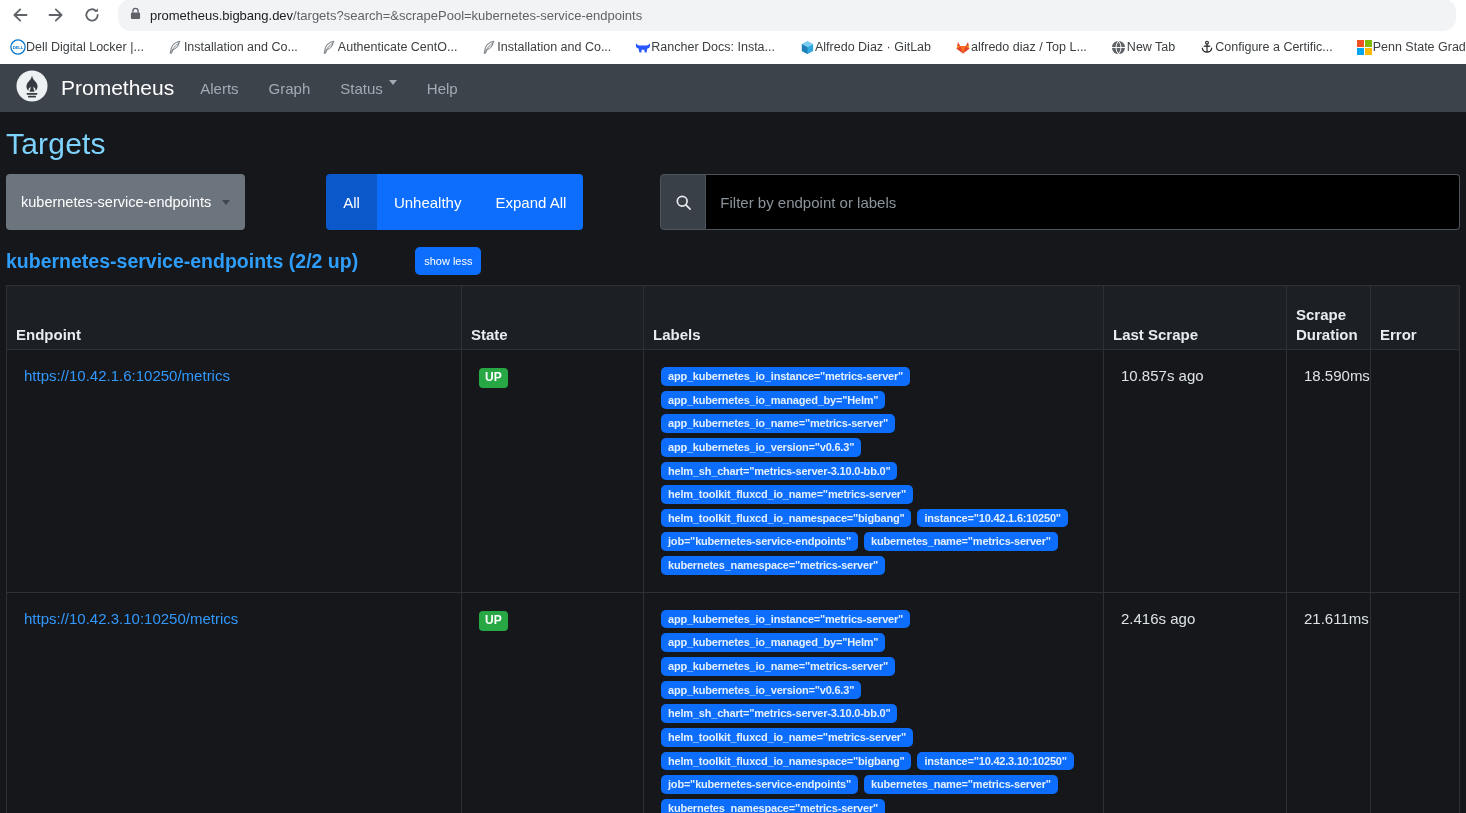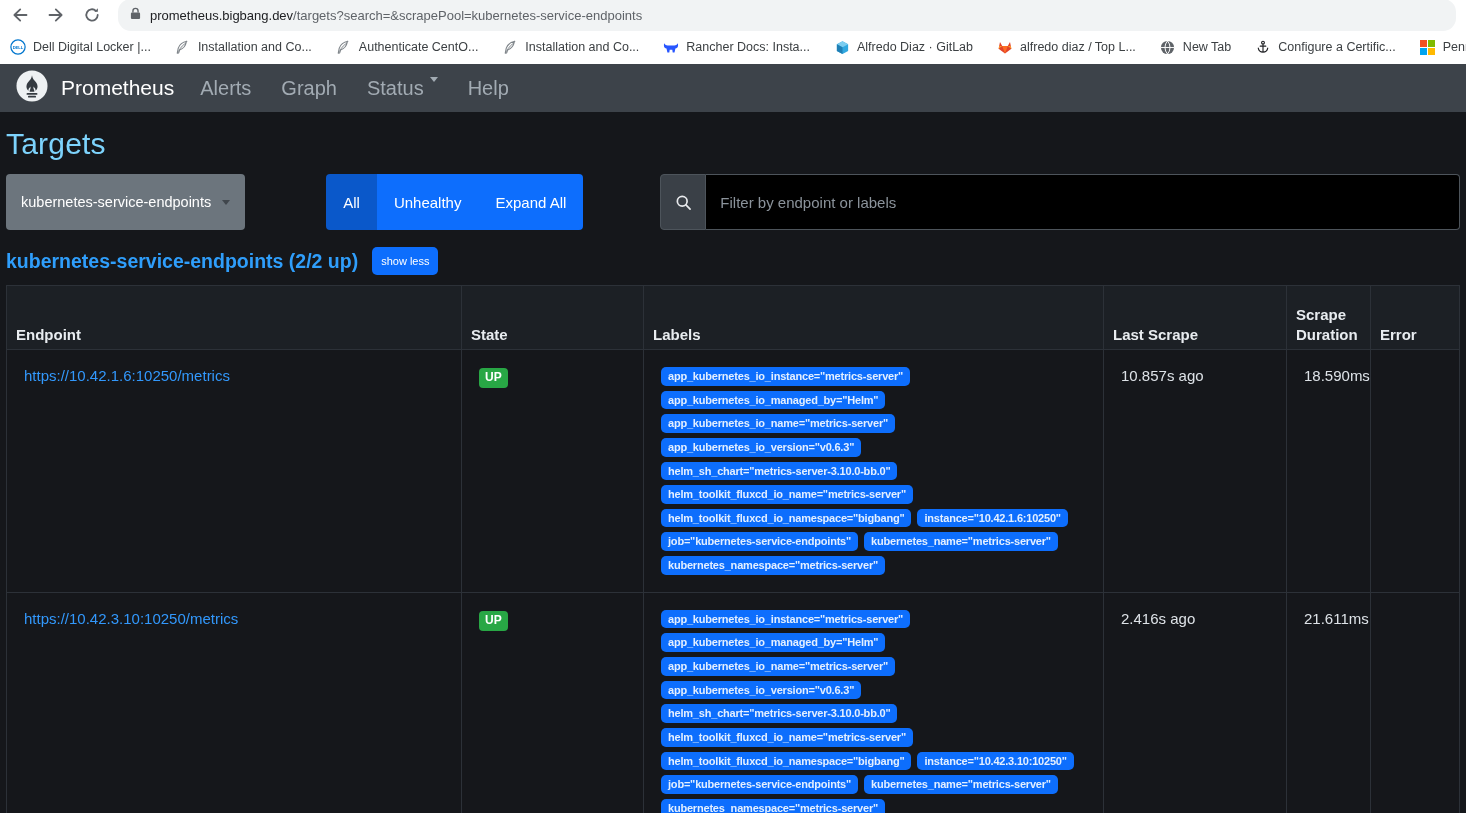--- a/index.html
+++ b/index.html
@@ -12,33 +12,33 @@
   .nav-ico { width:20px; height:20px; display:flex; align-items:center; justify-content:center;
              cursor:pointer; flex:none; }
   .omnibox { flex:1; height:32px; background:#f1f3f4; border-radius:13px; display:flex;
              align-items:center; padding:0 12px; gap:9px; cursor:text; }
   .omnibox .url { font-size:13px; white-space:nowrap; overflow:hidden; }
   .url-domain { color:#202124; }
   .url-path { color:#5f6368; }
 
   .bookmarks { height:34px; background:#fff; display:flex; align-items:center;
                padding:0 10px; gap:24px; }
-  .bm-item { display:inline-flex; align-items:center; gap:7px; font-size:12.5px;
+  .bm-item { display:inline-flex; align-items:center; font-size:12.5px;
              color:#3c4043; white-space:nowrap; cursor:pointer; }
   .bm-icon { width:16px; height:16px; display:inline-flex; align-items:center; justify-content:center; }
   .ms-grid { display:grid; grid-template-columns:7px 7px; grid-template-rows:7px 7px; gap:1px; }
   .ms-grid i { display:block; }
   .ms-grid i:nth-child(1){background:#f25022;} .ms-grid i:nth-child(2){background:#7fba00;}
   .ms-grid i:nth-child(3){background:#00a4ef;} .ms-grid i:nth-child(4){background:#ffb900;}
 
   
   .pm-navbar { height:48px; background:#3d434a; display:flex; align-items:center; padding:0 16px; }
   .pm-brand { display:flex; align-items:center; gap:13px; color:#fff; font-size:21px; cursor:pointer; }
   .pm-links { list-style:none; display:flex; gap:30px; margin-left:26px; }
-  .pm-links li { color:#a2abb3; font-size:20px; cursor:pointer; display:flex; align-items:flex-start; gap:6px; }
+  .pm-links li { color:#a2abb3; font-size:15px; cursor:pointer; display:flex; align-items:flex-start; gap:6px; }
   .caret-down { display:inline-block; width:0; height:0; border-left:4.5px solid transparent;
                 border-right:4.5px solid transparent; border-top:5px solid currentColor; }
 
   
   .content { padding:0 6px; }
   h1.page-title { color:#7dd3fc; font-size:30px; font-weight:400; margin:15px 0 13px; letter-spacing:.2px; }
 
   .controls { display:flex; align-items:stretch; height:56px; margin-bottom:17px;gap:43px; }
   .pool-dropdown { background:#6c757d; border:none; border-radius:4px; color:#fff; font-size:14.5px;
                    padding:0 15px; display:flex; align-items:center; gap:11px; cursor:pointer;
@@ -53,21 +53,21 @@
   .search-addon { width:46px; background:#3a4047; border:1px solid #4d545b; border-radius:4px 0 0 4px;
                   display:flex; align-items:center; justify-content:center; }
   .search-input { flex:1; background:#000; border:1px solid #4d545b; border-left:none;
                   border-radius:0 4px 4px 0; color:#e8eaed; font-size:15px; padding:0 14px;
                   outline:none; font-family:inherit; }
   .search-input::placeholder { color:#8b939b; }
 
   .section-head { display:flex; align-items:center; gap:14px; margin:0 0 10px; }
   .section-head h3 { color:#2f9efb; font-size:19.5px; font-weight:700; }
   .show-less { background:#0d6efd; border:none; color:#fff; font-size:11px; padding:8px 9px;
-               border-radius:5px; cursor:pointer; font-family:inherit; }
+               border-radius:5px; cursor:pointer; font-family:inherit;margin-left:43px; }
 
   table.targets { width:100%; border-collapse:collapse; font-size:15px; table-layout:fixed; }
   .targets th, .targets td { border:1px solid #2c3138; }
   .targets th { background:#1c2025; color:#e8ecf0; font-weight:700; text-align:left;
                 vertical-align:bottom; padding:4px 9px; height:64px; line-height:1.35; }
   .targets td { vertical-align:top; padding:17px; color:#dde2e7; }
   a.endpoint { color:#3298fc; text-decoration:none; cursor:pointer; }
   .badge-up { background:#28a745; color:#fff; font-weight:700; font-size:12px; padding:3px 6px;
               border-radius:4px; display:inline-block; line-height:1.15; }
   .labels { display:flex; flex-wrap:wrap; gap:5px 6px; }

